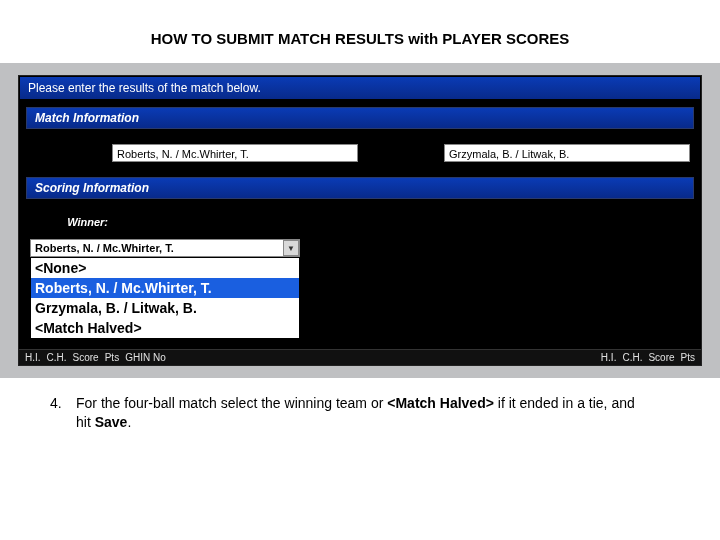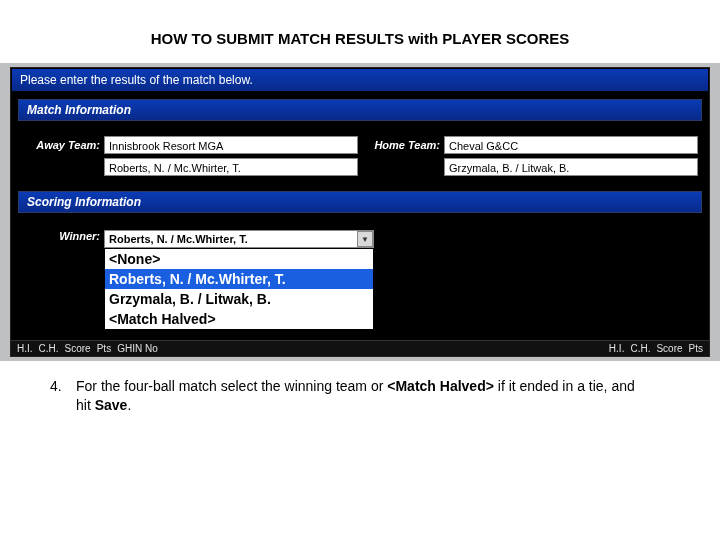--- a/index.html
+++ b/index.html
@@ -14,21 +14,21 @@
   }
   .doc-title {
     text-align: center;
     font-weight: bold;
     font-size: 15px;
     padding: 30px 20px 10px 20px;
   }
   .panel-area {
     margin-top: 6px;
     background: #bfc0c2;
-    padding: 4px;
+    padding: 12px;
   }
   .panel {
     margin: 0 6px;
     background: #000;
     border: 1px solid #222;
   }
   .bar-blue {
     background: #0a2f8f;
     background: linear-gradient(#0a3bb5, #082a8a);
     color: #fff;
@@ -78,21 +78,22 @@
     border: 1px solid #888;
     overflow: hidden;
     white-space: nowrap;
   }
   .field-wide { flex: 1; }
   .home-lbl { width: 78px; }
   .winner-wrap {
     display: flex;
     align-items: flex-start;
     padding: 4px 8px;
-    gap: 4px;
+    gap: 11px;
+    flex-direction: column;
   }
   .winner-select {
     position: relative;
     width: 270px;
   }
   .select-box {
     display: flex;
     background: #fff;
     border: 1px solid #888;
     height: 18px;
@@ -163,26 +164,20 @@
 <div class="doc-title">HOW TO SUBMIT MATCH RESULTS with PLAYER SCORES</div>
 
 <div class="panel-area">
   <div class="panel">
 
     <div class="bar-blue">Please enter the results of the match below.</div>
 
     <div class="section-hdr">Match Information</div>
 
     <div class="black-pad">
-      <div class="row">
-        <div class="label-cell label-left">Away Team:</div>
-        <div class="field field-wide">Innisbrook Resort MGA</div>
-        <div class="label-cell home-lbl">Home Team:</div>
-        <div class="field field-wide">Cheval G&amp;CC</div>
-      </div>
       <div class="row">
         <div class="label-cell label-left"></div>
         <div class="field field-wide">Roberts, N. / Mc.Whirter, T.</div>
         <div class="label-cell home-lbl"></div>
         <div class="field field-wide">Grzymala, B. / Litwak, B.</div>
       </div>
     </div>
 
     <div class="section-hdr">Scoring Information</div>
 

